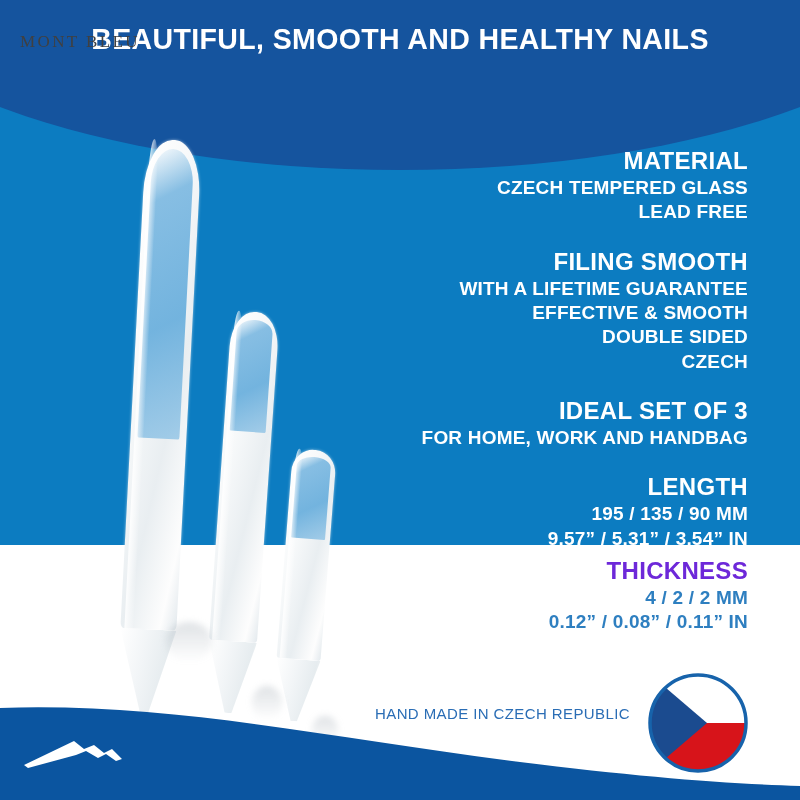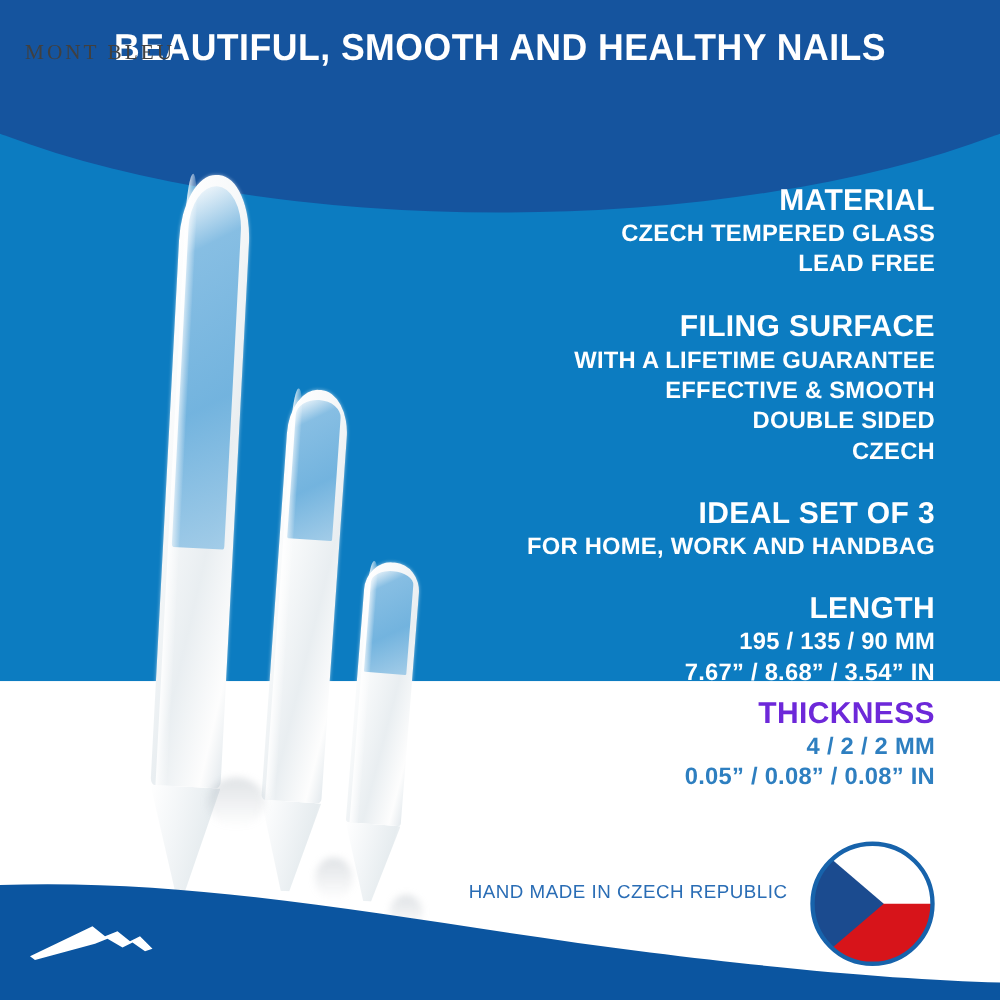--- a/index.html
+++ b/index.html
@@ -210,45 +210,45 @@
 
   <div class="specs">
 
     <div class="spec-block">
       <div class="spec-head">MATERIAL</div>
       <div class="spec-line">CZECH TEMPERED GLASS</div>
       <div class="spec-line">LEAD FREE</div>
     </div>
 
     <div class="spec-block">
-      <div class="spec-head">FILING SURFACE</div>
+      <div class="spec-head">FILING SMOOTH</div>
       <div class="spec-line">WITH A LIFETIME GUARANTEE</div>
       <div class="spec-line">EFFECTIVE &amp; SMOOTH</div>
       <div class="spec-line">DOUBLE SIDED</div>
       <div class="spec-line">CZECH</div>
     </div>
 
     <div class="spec-block">
       <div class="spec-head">IDEAL SET OF 3</div>
       <div class="spec-line">FOR HOME, WORK AND HANDBAG</div>
     </div>
 
     <div class="spec-block">
       <div class="spec-head">LENGTH</div>
       <div class="spec-line">195 / 135 / 90 MM</div>
-      <div class="spec-line">7.67” / 8.68” / 3.54” IN</div>
+      <div class="spec-line">9.57” / 5.31” / 3.54” IN</div>
     </div>
 
   </div>
 
   <div class="thickness-block">
     <div class="spec-block on-white">
       <div class="spec-head">THICKNESS</div>
       <div class="spec-line">4 / 2 / 2 MM</div>
-      <div class="spec-line">0.05” / 0.08” / 0.08” IN</div>
+      <div class="spec-line">0.12” / 0.08” / 0.11” IN</div>
     </div>
   </div>
 
   <div class="handmade">HAND MADE IN CZECH REPUBLIC</div>
 
   <svg class="flag" viewBox="0 0 106 106">
     <defs>
       <clipPath id="flagClip">
           <circle cx="53" cy="53" r="48"></circle>
         </clipPath>

